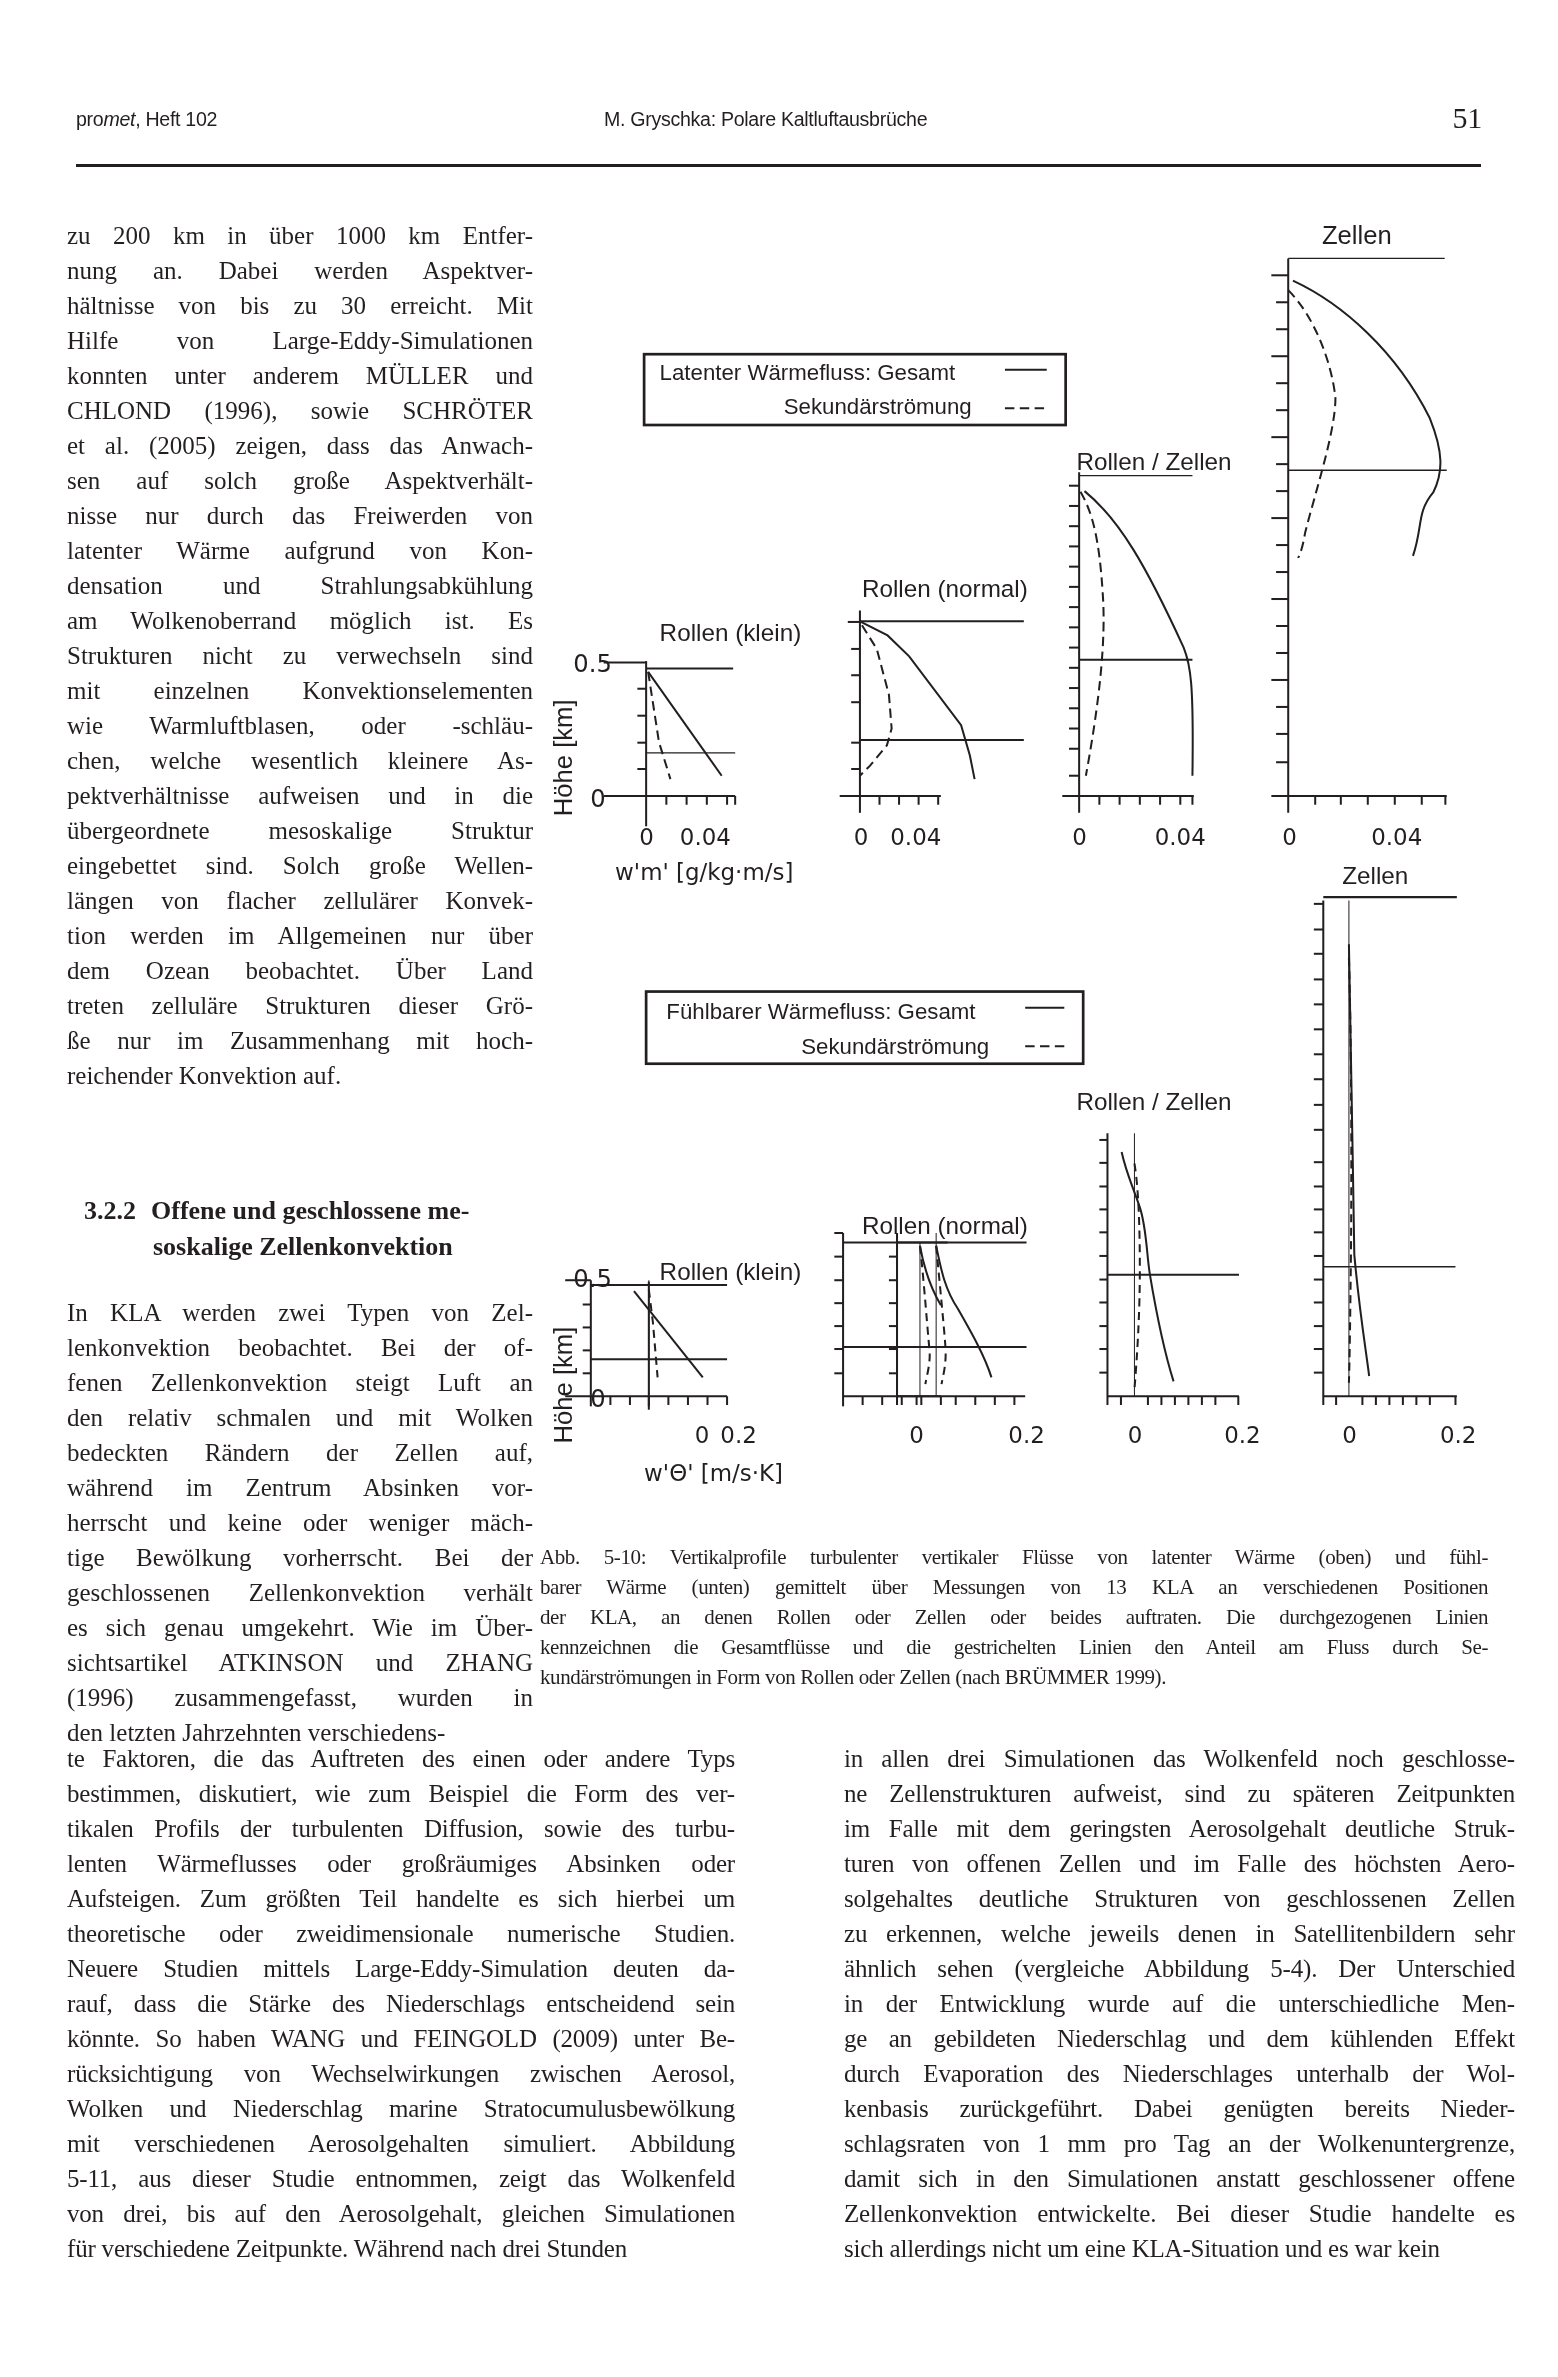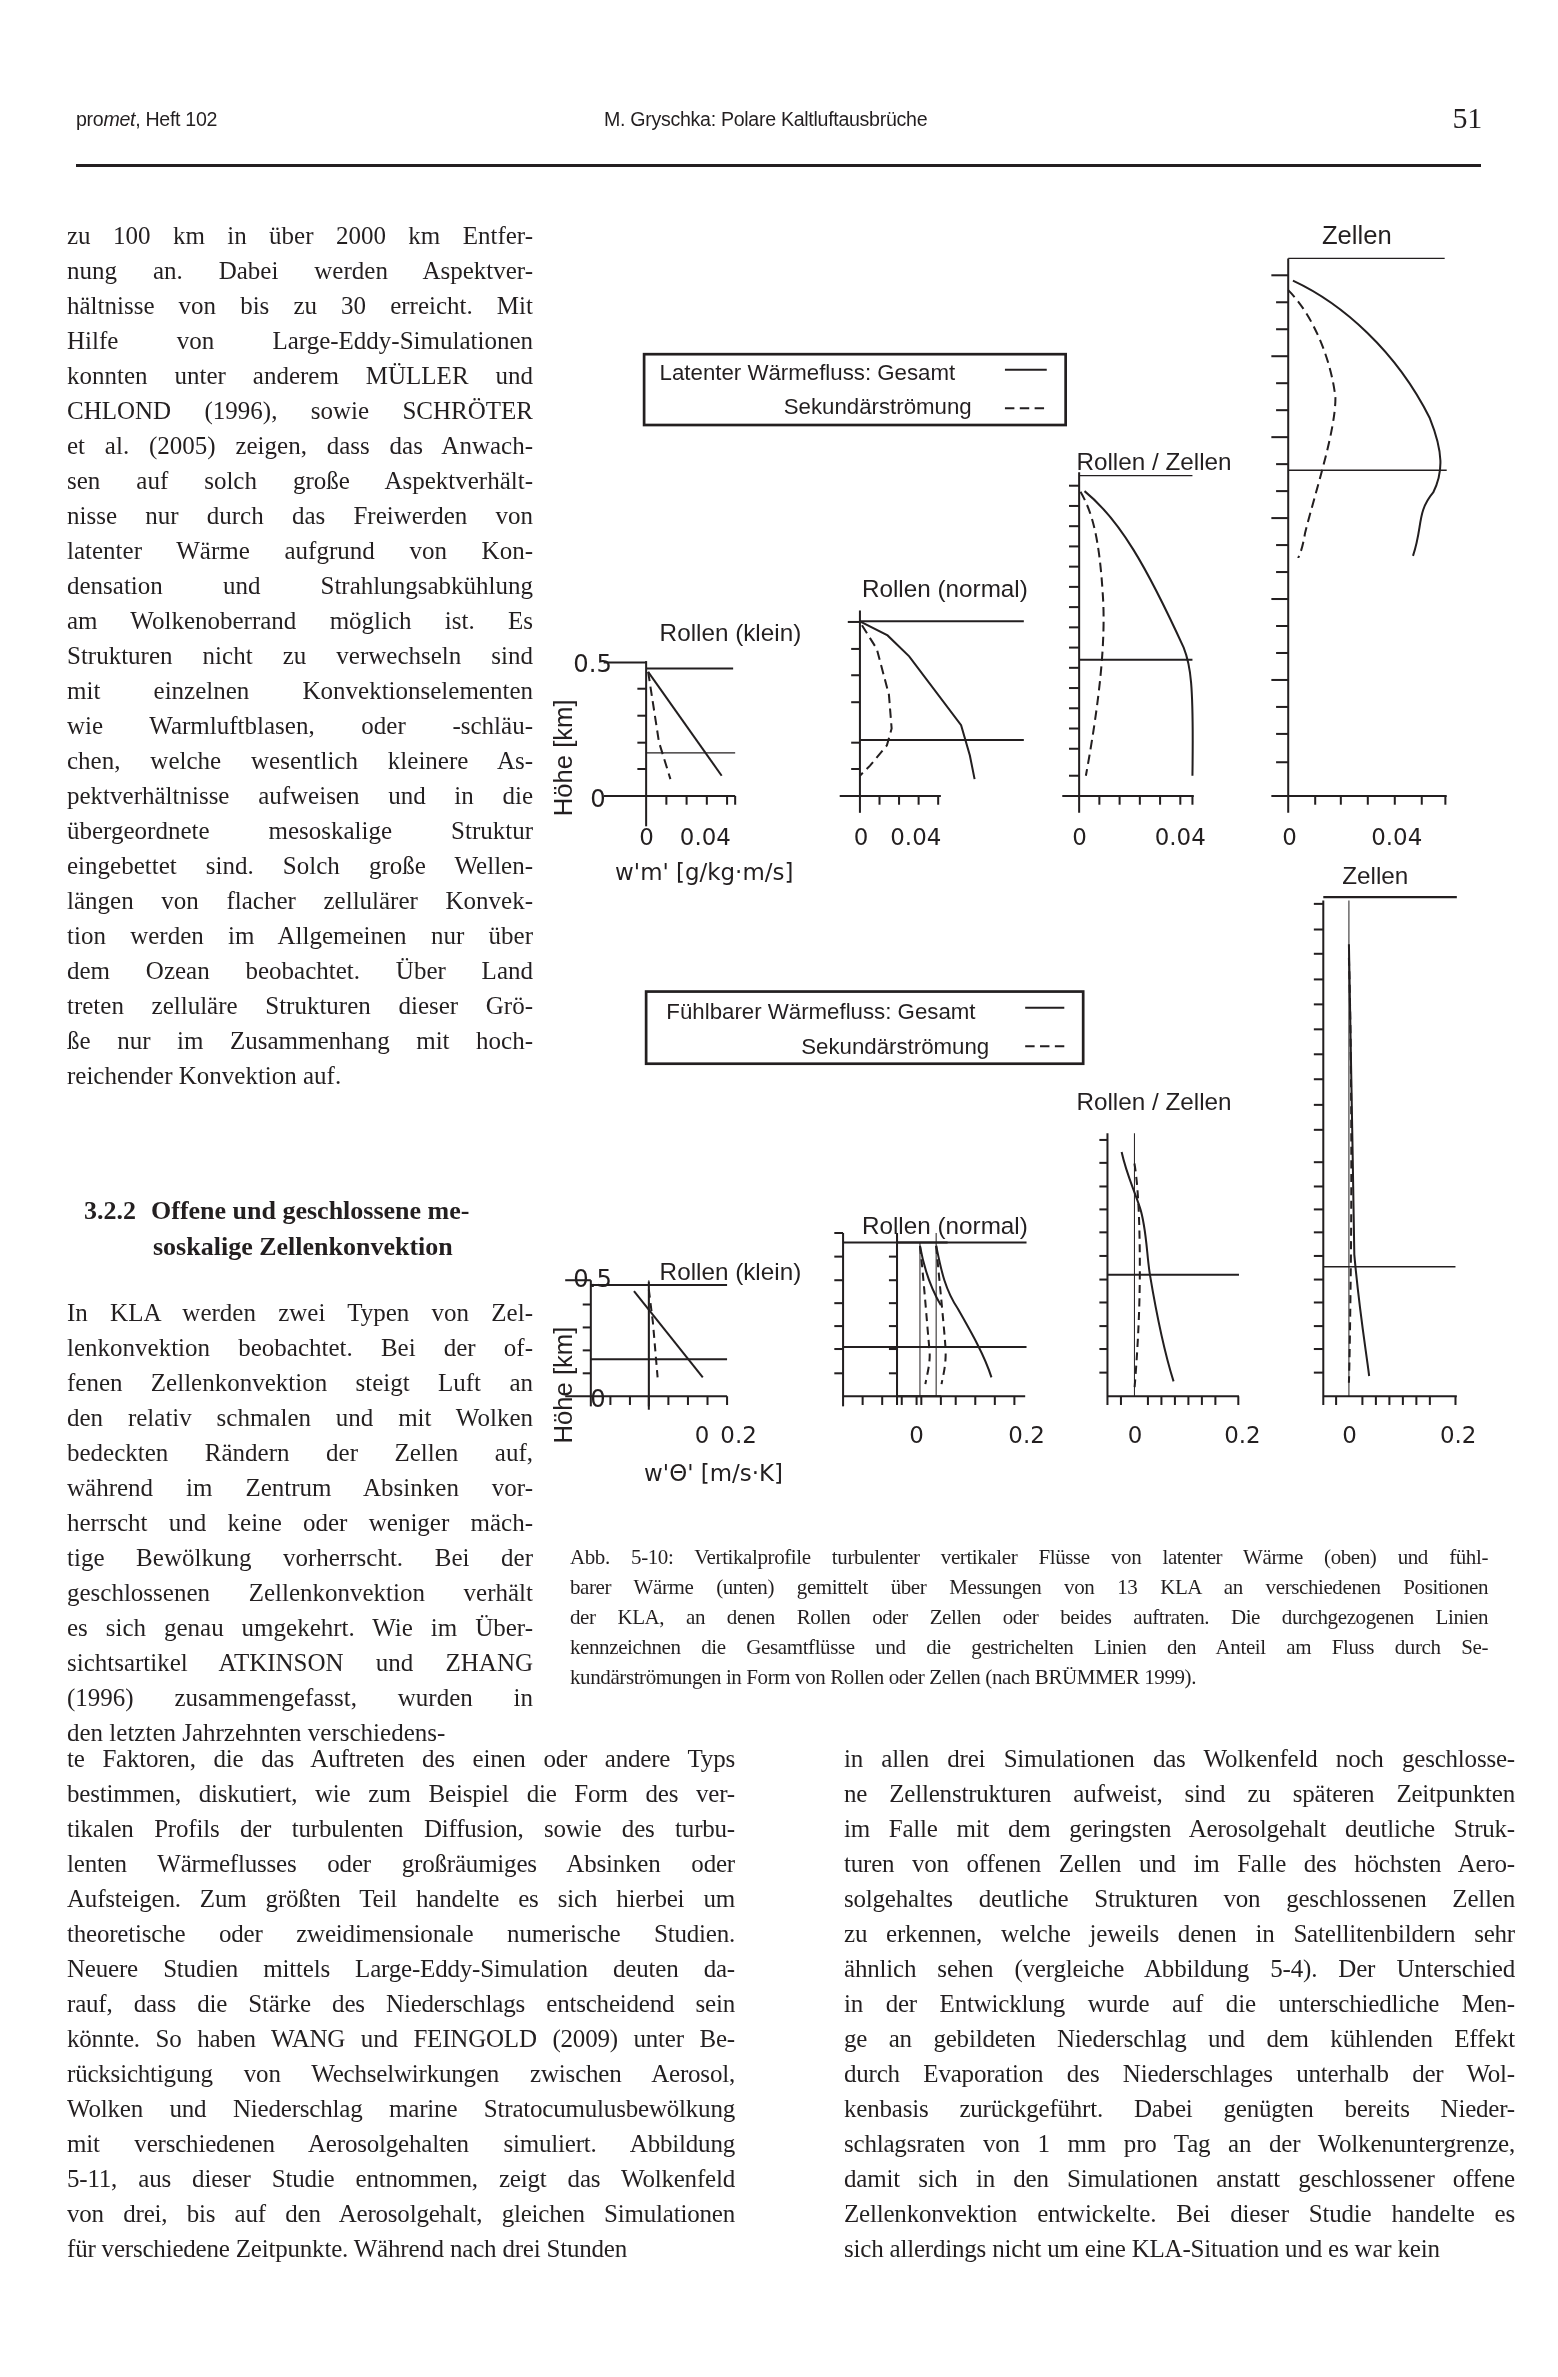--- a/index.html
+++ b/index.html
@@ -14,36 +14,36 @@
   .col .ln { display: block; text-align: justify; text-align-last: justify; white-space: nowrap; overflow: visible; height: 35px; }
   .col .ln.last { text-align-last: left; }
   #col-left-top { left: 67px; top: 218px; width: 466px; }
   #section-heading { position: absolute; left: 84px; top: 1193px; width: 466px; font-family: "Liberation Serif", serif; font-weight: bold; font-size: 26px; line-height: 36px; }
   #section-heading .num { display: inline-block; width: 67px; }
   #section-heading .l2 { padding-left: 69px; }
   #col-left-mid { left: 67px; top: 1295px; width: 466px; }
   #col-full-left { left: 67px; top: 1741px; width: 668px; letter-spacing: -0.2px; }
   #col-right { left: 844px; top: 1741px; width: 671px; letter-spacing: -0.2px; }
   #caption { position: absolute; left: 540px; top: 1542px; width: 948px; font-family: "Liberation Serif", serif; font-size: 21px; line-height: 30px; letter-spacing: -0.4px; }
-  #caption .ln { display: block; white-space: nowrap; text-align: justify; text-align-last: justify; height: 30px; margin-left: 30px; }
+  #caption .ln { display: block; white-space: nowrap; text-align: justify; text-align-last: justify; height: 30px; }
   #caption .ln.last { text-align-last: left; }
   #figure { position: absolute; left: 0; top: 0; width: 1558px; height: 2377px; pointer-events: none; }
   #figure text { font-family: "Liberation Sans", sans-serif; fill: #231f20; }
   #figure .tick { font-family: "DejaVu Sans", sans-serif; }
 </style>
 </head>
 <body>
 
 <div class="hdr hdr-left"><span>pro</span><i>met</i><span>, Heft 102</span></div>
 <div class="hdr hdr-center">M. Gryschka: Polare Kaltluftausbrüche</div>
 <div class="hdr hdr-page">51</div>
 <div class="rule"></div>
 
 <div class="col" id="col-left-top">
-    <span class="ln">zu 100 km in über 2000 km Entfer-</span>
+    <span class="ln">zu 200 km in über 1000 km Entfer-</span>
     <span class="ln">nung an. Dabei werden Aspektver-</span>
     <span class="ln">hältnisse von bis zu 30 erreicht. Mit</span>
     <span class="ln">Hilfe von Large-Eddy-Simulationen</span>
     <span class="ln">konnten unter anderem MÜLLER und</span>
     <span class="ln">CHLOND (1996), sowie SCHRÖTER</span>
     <span class="ln">et al. (2005) zeigen, dass das Anwach-</span>
     <span class="ln">sen auf solch große Aspektverhält-</span>
     <span class="ln">nisse nur durch das Freiwerden von</span>
     <span class="ln">latenter Wärme aufgrund von Kon-</span>
     <span class="ln">densation und Strahlungsabkühlung</span>

